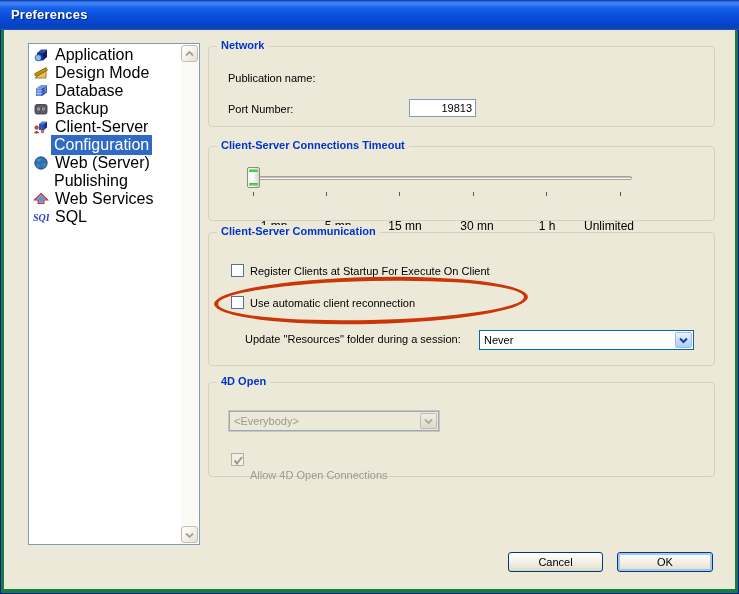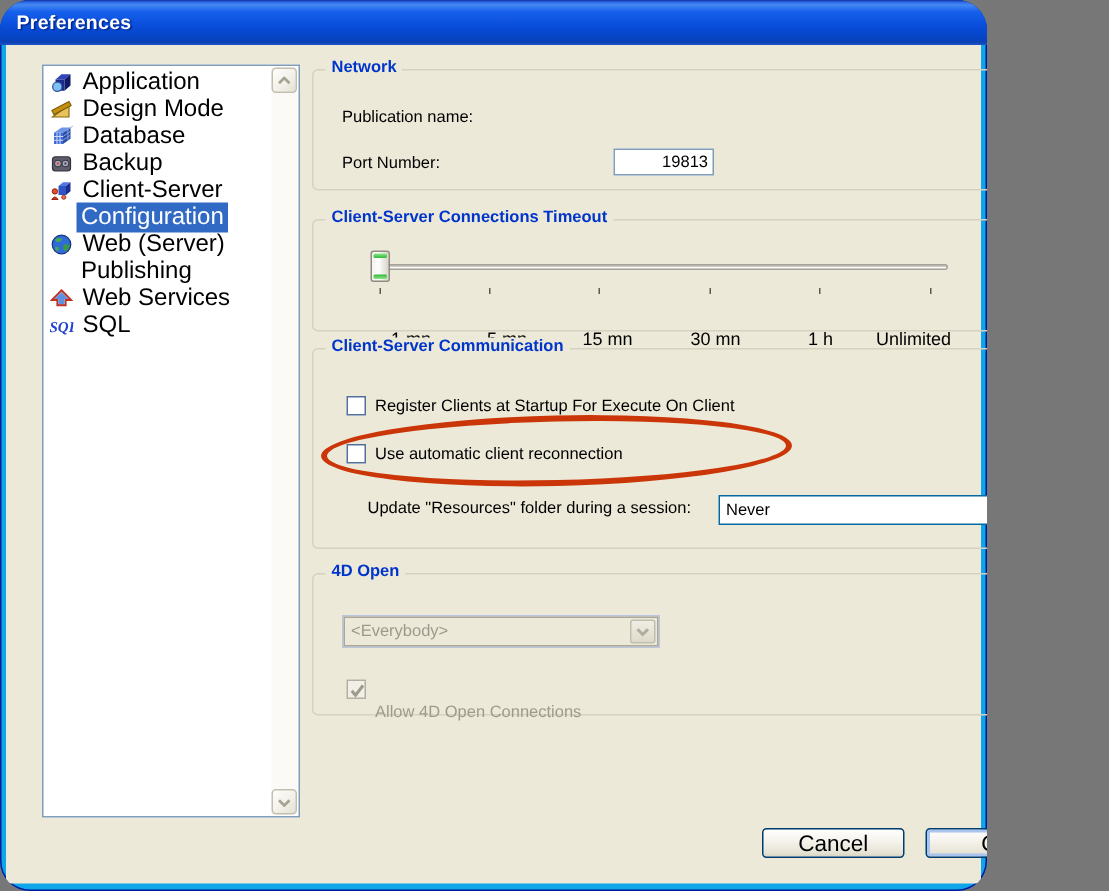--- a/index.html
+++ b/index.html
@@ -1,24 +1,23 @@
 <!DOCTYPE html>
 <html><head>
 <meta charset="utf-8">
 <style>
   * { margin:0; padding:0; box-sizing:border-box; }
   html,body { background:#777; }
   body { font-family:"Liberation Sans", sans-serif; }
 
   .window {
-    position:relative; width:658px; height:594px;
-    background:#0ea5e9;
+    position:relative; width:739px; height:594px;
+    background:#15803d;
     box-shadow: inset 0 0 0 1px #00189A;
     overflow:hidden;
-    border-radius:20px;
   }
   .titlebar {
     position:absolute; top:0; left:0; right:0; height:30px;
     background: linear-gradient(180deg,
       #0E2FA5 0%, #2E6BE6 5%, #4488F2 11%, #1660EC 26%,
       #0A4EDC 55%, #0644C6 82%, #0A41B6 93%, #1C55C4 100%);
   }
   .titlebar .title {
     position:absolute; left:11px; top:7px;
     color:#fff; font-size:13px; font-weight:bold; letter-spacing:.2px;
@@ -129,21 +128,21 @@
     position:absolute; left:210px; top:247px; width:314px; height:47px;
     border:4px solid #CB3609; border-radius:50%;
     transform:rotate(-1.3deg);
     pointer-events:none;
   }
 
   
   .xp-btn {
     position:absolute; height:20px; border:1px solid #003C74; border-radius:3px;
     background:linear-gradient(180deg,#FFFFFF 0%,#F4F2EA 45%,#E7E4D6 85%,#D9D5C2 100%);
-    font-family:"Liberation Sans",sans-serif; font-size:15px; color:#000;
+    font-family:"Liberation Sans",sans-serif; font-size:11px; color:#000;
     display:flex; align-items:center; justify-content:center; cursor:default;
   }
   #cancel-button { left:504px; top:522px; width:95px; }
   #ok-button { left:613px; top:522px; width:96px; box-shadow: inset 0 0 0 2px #A9C4EE; }
 </style>
 </head>
 <body>
 
 <div class="window">
   <div class="titlebar">

